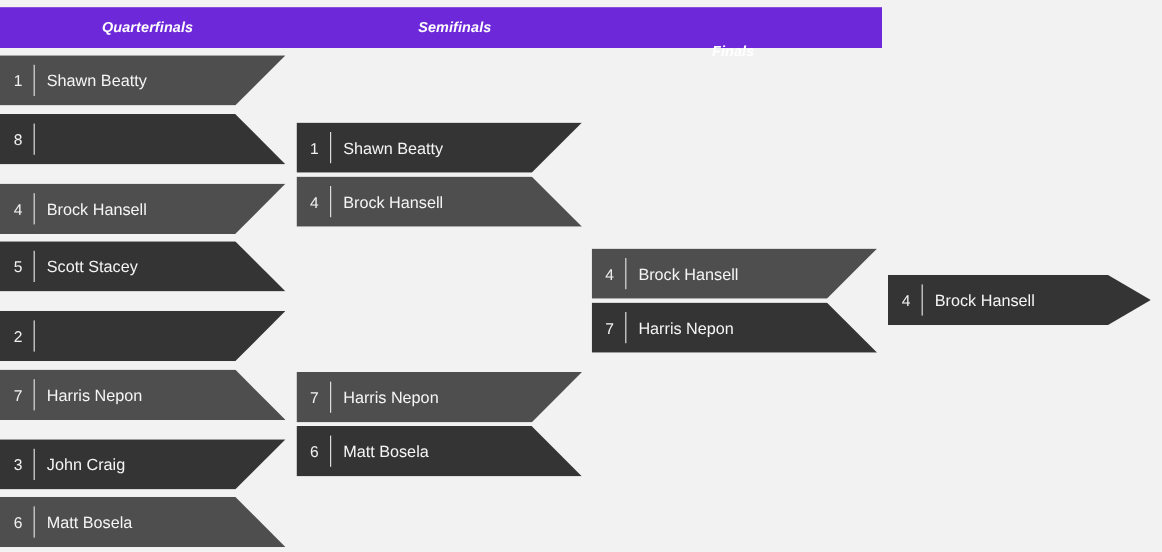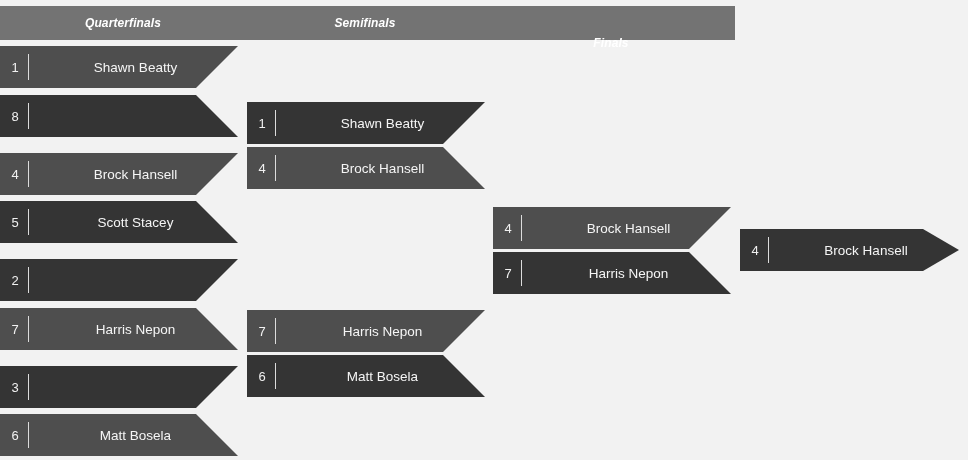--- a/index.html
+++ b/index.html
@@ -22,38 +22,38 @@
     height: 460px;
   }
 
   
   .round-header-bar {
     position: absolute;
     left: 0;
     top: 6px;
     width: 735px;
     height: 34px;
-    background: #737373;
+    background: #6d28d9;
   }
   .round-header-label {
     position: absolute;
     top: 0;
     height: 34px;
     line-height: 34px;
     color: #ffffff;
     font-size: 12px;
     font-style: italic;
     font-weight: bold;
     letter-spacing: 0.1px;
     text-align: center;
     white-space: nowrap;
     pointer-events: none;
   }
   .rh-qf { left: 60px;  width: 126px; }
-  .rh-sf { left: 302px; width: 126px; }
+  .rh-sf { left: 316px; width: 126px; }
   .rh-f  { left: 548px; width: 126px; margin-top: 20px; }
 
   
   .seed-row {
     position: absolute;
     height: 42px;
     box-sizing: border-box;
     display: flex;
     align-items: center;
     overflow: hidden;
@@ -91,21 +91,20 @@
     background: #dcdcdc;
     margin-right: 10px;
   }
   .competitor-name {
     flex: 1 1 auto;
     color: #f5f5f5;
     font-size: 13.5px;
     white-space: nowrap;
     overflow: hidden;
     padding-right: 6px;
-    text-align: center;
   }
 </style>
 </head>
 <body>
 
 <div id="bracket-root">
 
   <div class="round-header-bar">
     <div class="round-header-label rh-qf">Quarterfinals</div>
     <div class="round-header-label rh-sf">Semifinals</div>
@@ -139,20 +138,21 @@
   </div>
   <div class="seed-row shade-light pt-bottom" style="left:0px; top:308px; width:238px;">
     <span class="seed-number">7</span>
     <span class="seed-divider"></span>
     <span class="competitor-name">Harris Nepon</span>
   </div>
 
   <div class="seed-row shade-dark pt-top" style="left:0px; top:366px; width:238px;">
     <span class="seed-number">3</span>
     <span class="seed-divider"></span>
+    <span class="competitor-name">John Craig</span>
   </div>
   <div class="seed-row shade-light pt-bottom" style="left:0px; top:414px; width:238px;">
     <span class="seed-number">6</span>
     <span class="seed-divider"></span>
     <span class="competitor-name">Matt Bosela</span>
   </div>
 
   <div class="seed-row shade-dark pt-top" style="left:247px; top:102px; width:238px;">
     <span class="seed-number">1</span>
     <span class="seed-divider"></span>

